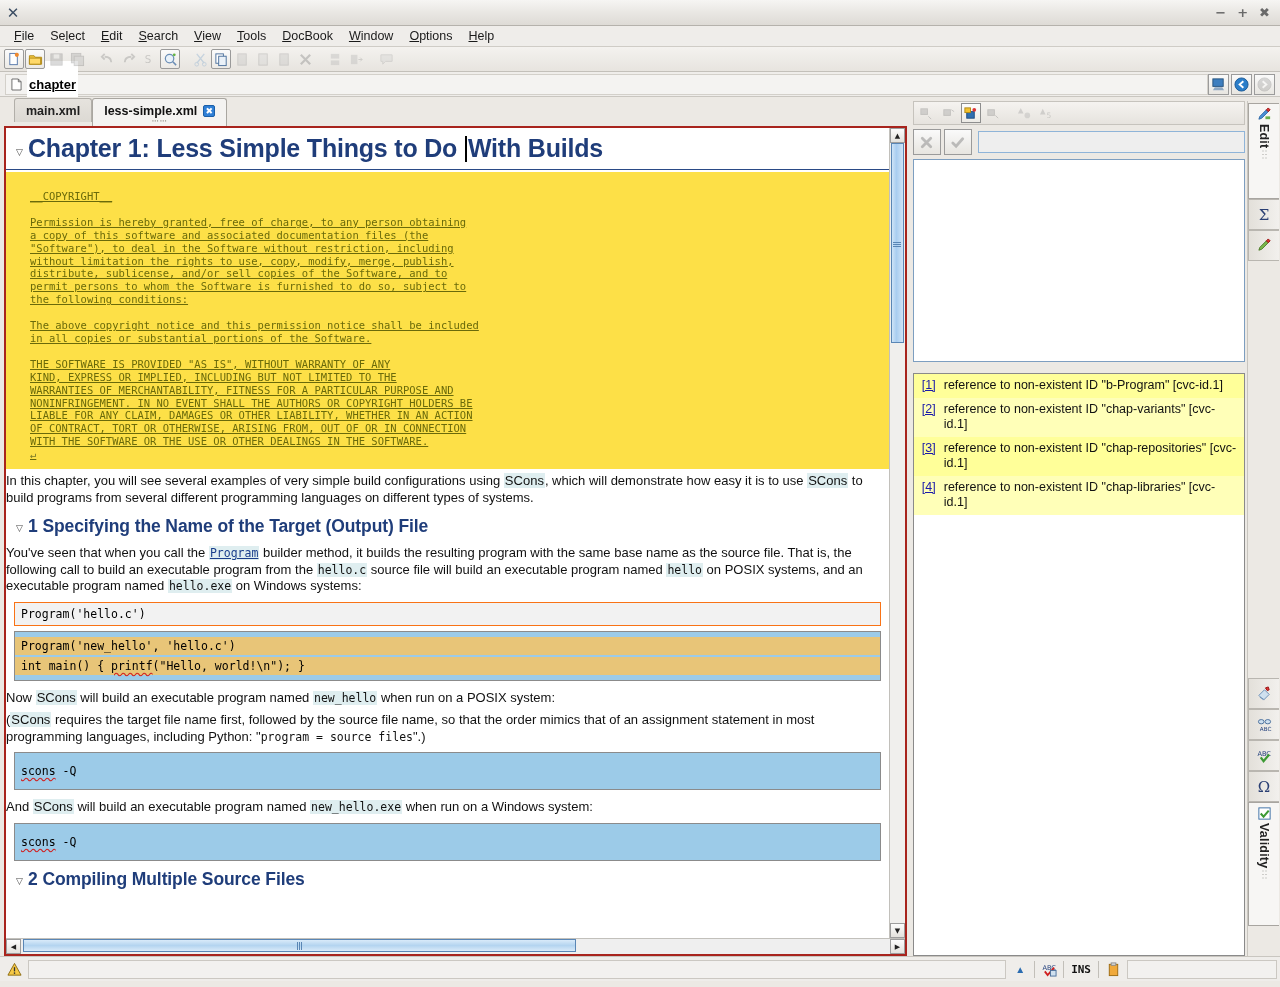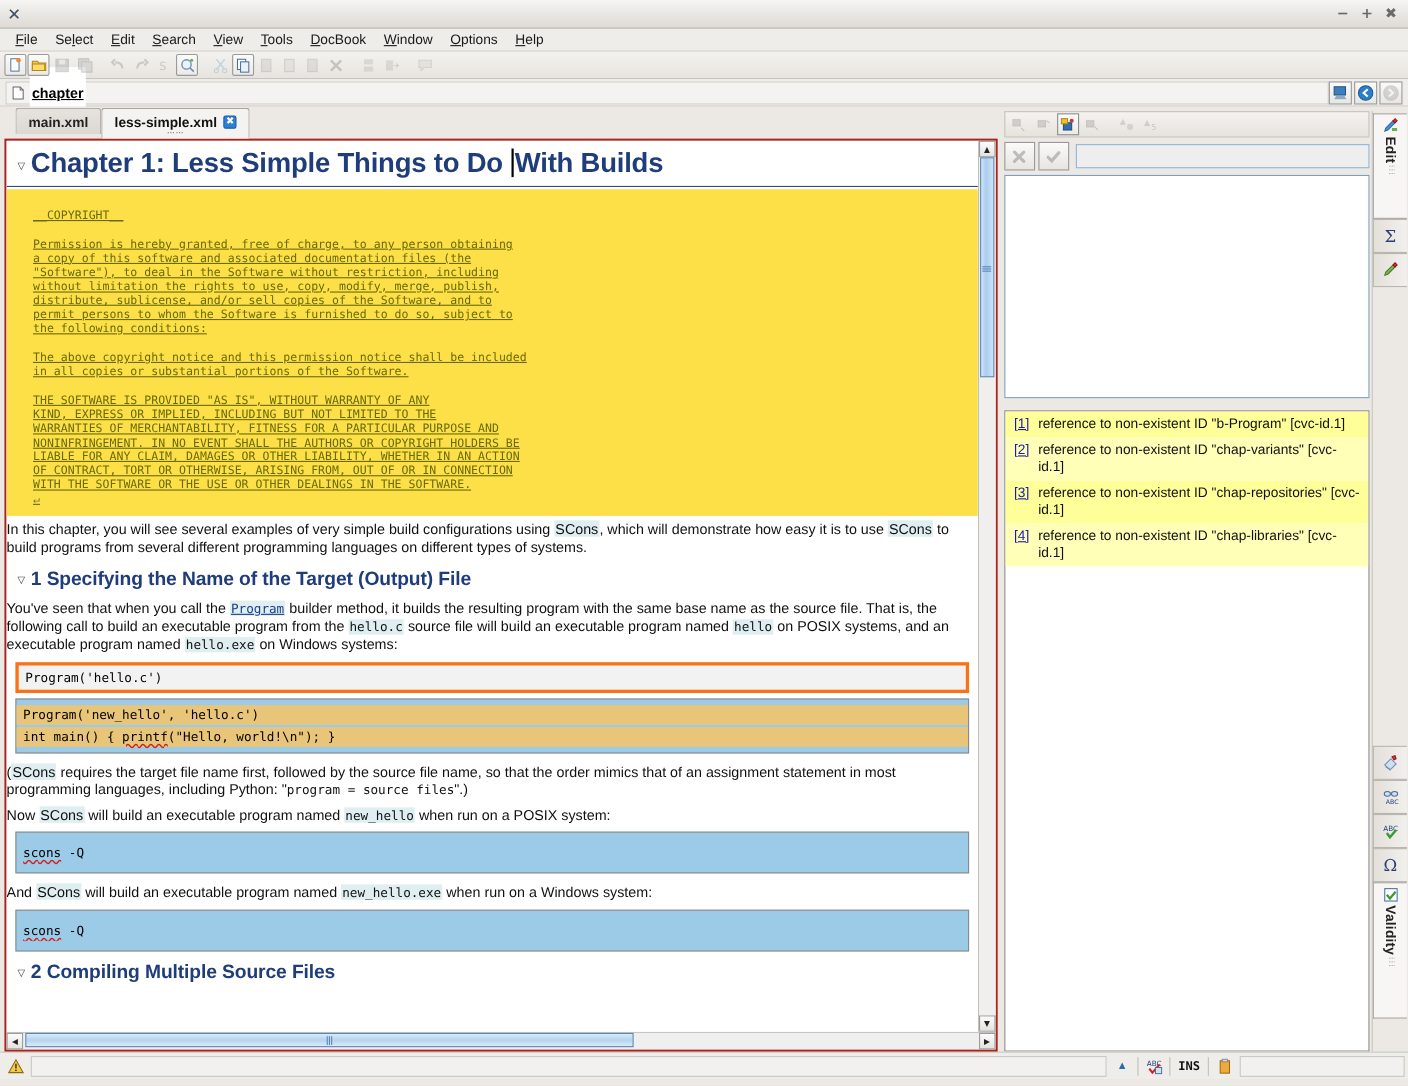--- a/index.html
+++ b/index.html
@@ -254,21 +254,21 @@
     background: #dfeef0;
     color: #1b3f8c;
     text-decoration: underline;
     padding: 0 1px;
   }
   .scons-hl { background: #dfeef0; padding: 0 1px; }
   .mono-inline { font-family: "DejaVu Sans Mono", monospace; font-size: 11.5px; }
 
   .code-plain {
     margin: 5px 8px;
-    border: 3px solid #f97316;
+    border: 1px solid #f97316;
     background: #f2f2f2;
     padding: 4px 6px;
     font-family: "DejaVu Sans Mono", monospace;
     font-size: 11.5px;
     color: #000;
   }
   .code-multi {
     margin: 5px 8px;
     border: 1px solid #8b8b8b;
     background: #9ccbe8;
@@ -709,23 +709,23 @@
             <div class="para"><span>You've seen that when you call the </span><span class="kw-link">Program</span><span> builder method, it builds the resulting program with the same base name as the source file. That is, the following call to build an executable program from the </span><span class="kw">hello.c</span><span> source file will build an executable program named </span><span class="kw">hello</span><span> on POSIX systems, and an executable program named </span><span class="kw">hello.exe</span><span> on Windows systems:</span></div>
 
             <div class="code-plain">Program('hello.c')</div>
 
 
             <div class="code-multi">
               <div class="line">Program('new_hello', 'hello.c')</div>
               <div class="line"><span>int main() { </span><span class="misspell">printf</span><span>("Hello, world!\n"); }</span></div>
             </div>
 
+            <div class="para"><span>Now </span><span class="scons-hl">SCons</span><span> will build an executable program named </span><span class="kw">new_hello</span><span> when run on a POSIX system:</span></div>
+
             <div class="para"><span>(</span><span class="scons-hl">SCons</span><span> requires the target file name first, followed by the source file name, so that the order mimics that of an assignment statement in most programming languages, including Python: "</span><span class="mono-inline">program = source files</span><span>".)</span></div>
-
-            <div class="para"><span>Now </span><span class="scons-hl">SCons</span><span> will build an executable program named </span><span class="kw">new_hello</span><span> when run on a POSIX system:</span></div>
 
             <div class="code-blue"><span class="misspell">scons</span><span> -Q</span></div>
 
             <div class="para"><span>And </span><span class="scons-hl">SCons</span><span> will build an executable program named </span><span class="kw">new_hello.exe</span><span> when run on a Windows system:</span></div>
 
             <div class="code-blue"><span class="misspell">scons</span><span> -Q</span></div>
 
             <h2 class="sect">
               <span class="tri">▽</span><span>2 Compiling Multiple Source Files</span>
             </h2>

